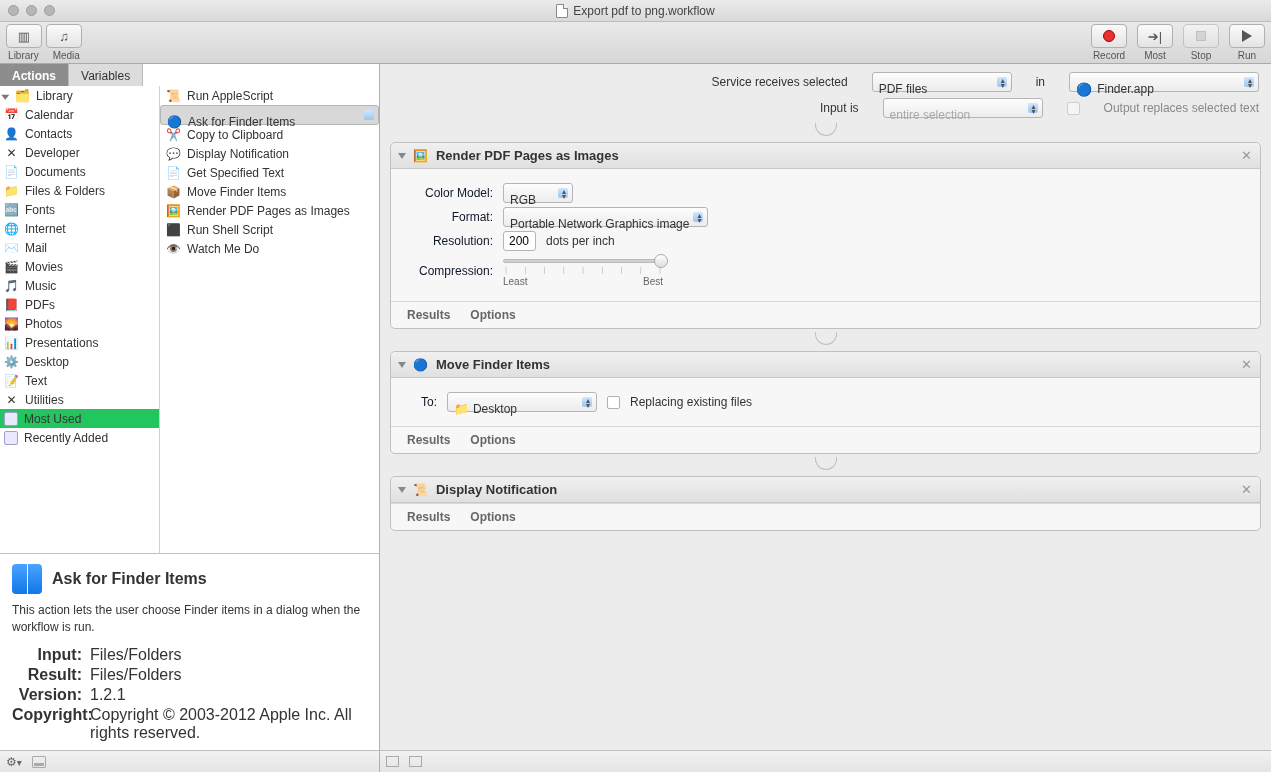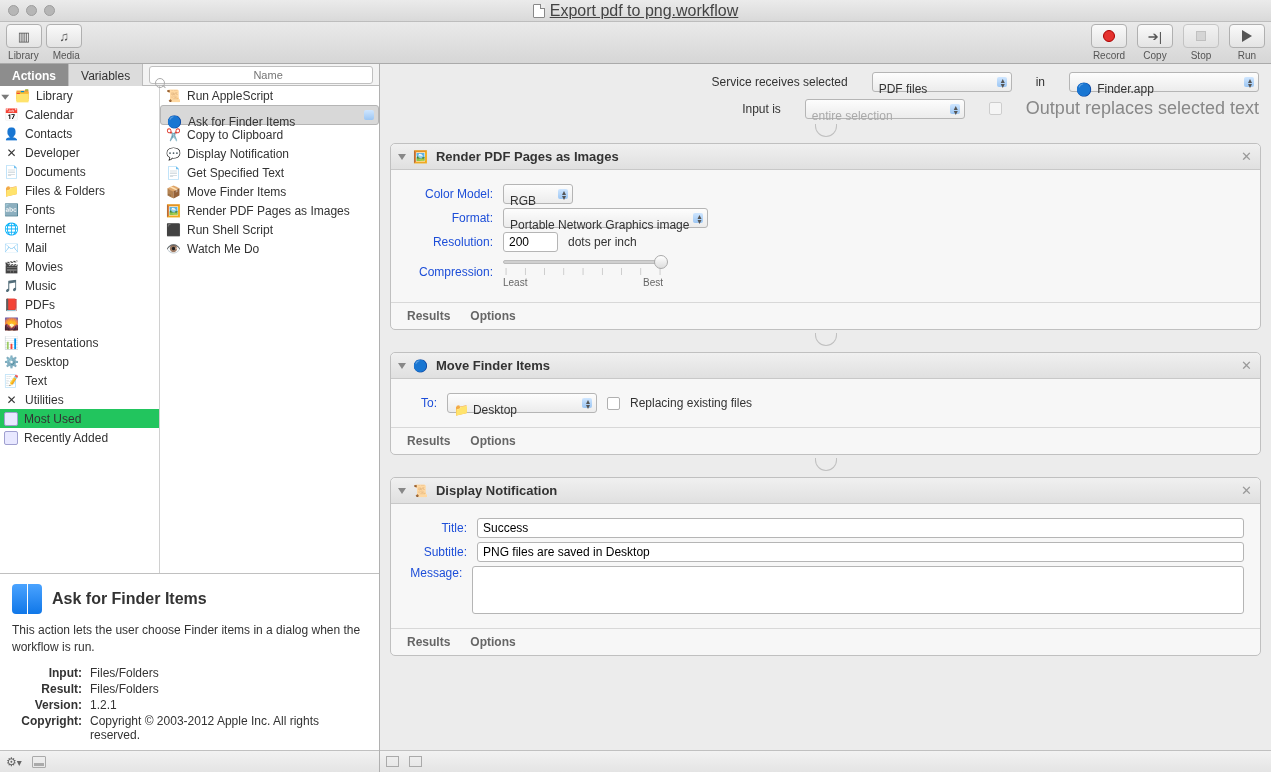--- a/index.html
+++ b/index.html
@@ -2,21 +2,21 @@
 <html><head>
 <meta charset="utf-8">
 <style>
 * { margin: 0; padding: 0; box-sizing: border-box; font-family: -apple-system, "Helvetica Neue", Arial, sans-serif; }
 body { width: 1271px; height: 772px; background: #ececec; font-size: 12px; color: #333; overflow: hidden; display: flex; flex-direction: column; }
 
 
 .titlebar { height: 22px; background: linear-gradient(#ebebeb,#d9d9d9); display:flex; align-items:center; position:relative; border-bottom:1px solid #bdbdbd;}
 .traffic { display:flex; gap:7px; margin-left:8px;}
 .traffic .dot { width:11px; height:11px; border-radius:50%; background:#b6b6b6; border:0.5px solid #9e9e9e;}
-.titlebar .title { position:absolute; left:0; right:0; text-align:center; font-size:16px; color:#444; display:flex; justify-content:center; align-items:center; gap:5px;text-decoration:underline;}
+.titlebar .title { position:absolute; left:0; right:0; text-align:center; font-size:12px; color:#444; display:flex; justify-content:center; align-items:center; gap:5px;}
 .doc-icon { width:12px; height:14px; background:white; border:1px solid #888; border-radius:1px; position:relative;}
 .doc-icon::after{content:'';position:absolute;right:-1px;top:-1px;width:4px;height:4px;border-left:1px solid #888;border-bottom:1px solid #888;background:#ebebeb;}
 
 
 .toolbar { height:42px; background:linear-gradient(#eaeaea,#d6d6d6); border-bottom:1px solid #aaa; display:flex; align-items:center; padding:0 6px; justify-content:space-between;}
 .tbgroup { display:flex; gap:2px; flex-direction:column; align-items:center;}
 .tbrow { display:flex; gap:4px;}
 .tbtn { width:36px; height:24px; background:linear-gradient(#fafafa,#e4e4e4); border:1px solid #b0b0b0; border-radius:4px; display:flex; align-items:center; justify-content:center;}
 .tblabel { font-size:10px; color:#555;}
 .tb-icon { font-size:13px; color:#555;}
@@ -52,49 +52,49 @@
 .indent{padding-left:22px;}
 .catcol .row{padding-left:4px;}
 .badge-purple{width:14px;height:14px;background:#e8e8ff;border:1px solid #a0a0d0;border-radius:2px;}
 
 
 .descpanel { border-top:1px solid #c0c0c0; padding:10px 12px 8px; background:#fff;}
 .descpanel .dtitle{font-size:16px; font-weight:700; display:flex; gap:10px; align-items:center; margin-bottom:8px;}
 .finder-icon{width:30px;height:30px;background:linear-gradient(#4aa3ff,#1077e8);border-radius:4px;position:relative;}
 .finder-icon::before{content:'';position:absolute;left:50%;top:0;bottom:0;width:1px;background:#fff;}
 .descpanel p{font-size:12px; color:#333; margin-bottom:10px; line-height:1.4;}
-.meta{display:grid;grid-template-columns:70px 1fr; gap:2px 8px; font-size:12px;}
+.meta{display:grid;grid-template-columns:70px 1fr; gap:2px 8px; font-size:16px;}
 .meta .k{text-align:right; font-weight:600;}
 
 
 .statusbar{height:22px;border-top:1px solid #c0c0c0;background:linear-gradient(#f2f2f2,#e4e4e4);display:flex;align-items:center;padding:0 6px;gap:10px;color:#666;}
 
 
 .wf-header{padding:8px 12px 6px; display:flex; flex-direction:column; gap:6px;}
 .wf-row{display:flex;align-items:center;gap:24px;justify-content:flex-end;}
 .wf-row .lab{font-size:12px;color:#333;}
 .sel{height:20px;background:linear-gradient(#fdfdfd,#ececec);border:1px solid #b5b5b5;border-radius:3px;display:flex;align-items:center;padding:14px 18px 0 6px;font-size:12px;position:relative;min-width:110px;text-align:center;}
 .sel::after{content:'';position:absolute;right:4px;top:4px;width:10px;height:10px;background:linear-gradient(#cfe6ff,#9cc6f3);border-radius:2px;}
 .sel .arr{position:absolute;right:6px;top:5px;font-size:8px;color:#555;z-index:1;line-height:5px;}
 .sel.dis{color:#aaa;}
 .chk{width:13px;height:13px;border:1px solid #b0b0b0;border-radius:2px;background:#fff;display:inline-block;}
-.lbl-light{color:#888;font-size:18px;}
+.lbl-light{color:#888;font-size:12px;}
 
 .connector{height:14px;position:relative;}
 .connector::before{content:'';position:absolute;left:50%;top:-1px;width:20px;height:12px;background:#ececec;border-left:1px solid #c0c0c0;border-right:1px solid #c0c0c0;border-bottom:1px solid #c0c0c0;transform:translateX(-50%);border-radius:0 0 12px 12px;}
 
 
 .step{border:1px solid #c0c0c0;border-radius:5px;background:#f7f7f7;margin:4px 10px;}
 .step-head{height:26px;background:linear-gradient(#f0f0f0,#e0e0e0);border-bottom:1px solid #c8c8c8;display:flex;align-items:center;padding:0 8px;gap:8px;border-radius:5px 5px 0 0;}
 .step-head .chev{width:0;height:0;border-top:4px solid transparent;border-bottom:4px solid transparent;border-left:6px solid #888;transform:rotate(90deg);}
 .step-title{font-weight:700;font-size:13px;}
 .step-close{margin-left:auto;color:#999;font-size:13px;cursor:pointer;}
 .step-body{padding:10px 16px;font-size:12px;}
 .form-row{display:flex;align-items:center;gap:10px;margin:4px 0;}
-.form-row .flab{width:86px;text-align:right;color:#1d4ed8;}
+.form-row .flab{width:86px;text-align:right;color:#0f172a;}
 .inp{height:20px;border:1px solid #b5b5b5;border-radius:3px;padding:0 5px;font-size:12px;background:#fff;}
 .slider{display:flex;flex-direction:column;width:160px;}
 .slider-track{height:4px;background:#d0d0d0;border-radius:3px;position:relative;margin:4px 0 2px 0;border:1px solid #bbb;}
 .slider-ticks{display:flex;justify-content:space-between;font-size:8px;color:#bbb;padding:0 2px;}
 .slider-thumb{position:absolute;right:-6px;top:-6px;width:14px;height:14px;border-radius:50%;background:linear-gradient(#fff,#ddd);border:1px solid #aaa;}
 .slider-labels{display:flex;justify-content:space-between;font-size:10px;color:#666;margin-top:2px;}
 .step-foot{border-top:1px solid #d8d8d8;padding:6px 16px;display:flex;gap:20px;font-size:12px;color:#666;font-weight:600;}
 .textarea{border:1px solid #b5b5b5;border-radius:3px;background:#fff;min-height:48px;width:100%;resize:none;font-size:12px;padding:3px 5px;font-family:inherit;}
 </style>
 </head>
@@ -133,21 +133,21 @@
     <div class="tbgroup">
         <div class="tbtn">
           <span class="rec-dot"></span>
         </div>
         <span class="tblabel">Record</span>
       </div>
     <div class="tbgroup">
         <div class="tbtn">
           <span class="tb-icon">➔|</span>
         </div>
-        <span class="tblabel">Copy</span>
+        <span class="tblabel">Most</span>
       </div>
     <div class="tbgroup">
         <div class="tbtn" style="opacity:.6">
           <span class="stop-sq"></span>
         </div>
         <span class="tblabel">Stop</span>
       </div>
     <div class="tbgroup">
         <div class="tbtn">
           <span class="play"></span>
@@ -156,24 +156,20 @@
       </div>
   </div>
 </div>
 
 <div class="main">
 
   <div class="left">
     <div class="lefttabs">
       <div class="ltab active">Actions</div>
       <div class="ltab">Variables</div>
-      <div class="searchwrap">
-        <div class="searchicon" style="width:0"></div>
-        <input class="searchinput" style="text-align: center;" placeholder="Name">
-      </div>
     </div>
     <div class="listcols">
       <div class="catcol">
         <div class="row">
             <span class="disclose open"></span>
             <span class="treeicon">🗂️</span>
             <span>Library</span>
           </div>
         <div id="catlist">
             <div class="row indent">
@@ -360,21 +356,21 @@
           </div>
         <div class="form-row">
             <span class="flab">Format:</span>
           <div class="sel" style="min-width:200px;">
               <span>Portable Network Graphics image</span>
               <span class="arr">▴<br>▾</span>
             </div>
           </div>
         <div class="form-row">
             <span class="flab">Resolution:</span>
-          <input class="inp" style="width: 55px;" value="200">
+          <input class="inp" style="width: 33px;" value="200">
           <span>dots per inch</span>
           </div>
         <div class="form-row">
             <span class="flab">Compression:</span>
           <div class="slider">
             <div class="slider-track">
                 <div class="slider-thumb"></div>
               </div>
             <div class="slider-ticks">
                 <span>|</span>
@@ -427,34 +423,20 @@
     </div>
     <div class="connector"></div>
 
     <div class="step">
       <div class="step-head">
         <span class="chev"></span>
         <span>📜</span>
         <span class="step-title">Display Notification</span>
         <span class="step-close">✕</span>
       </div>
-      <div class="step-body">
-        <div class="form-row">
-            <span class="flab" style="width:60px;">Title:</span>
-            <input class="inp" style="flex: 1 1 0%;" value="Success">
-          </div>
-        <div class="form-row">
-            <span class="flab" style="width:60px;">Subtitle:</span>
-            <input class="inp" style="flex: 1 1 0%;" value="PNG files are saved in Desktop">
-          </div>
-        <div class="form-row" style="align-items:flex-start;">
-            <span class="flab" style="width:60px;">Message:</span>
-            <textarea class="textarea" style=""></textarea>
-          </div>
-      </div>
       <div class="step-foot">
           <span>Results</span>
           <span>Options</span>
         </div>
     </div>
 
     <div style="flex:1"></div>
     <div class="statusbar">
       <span style="border:1px solid #aaa;width:13px;height:11px;display:inline-block;"></span>
       <span style="border:1px solid #aaa;width:13px;height:11px;display:inline-block;"></span>

